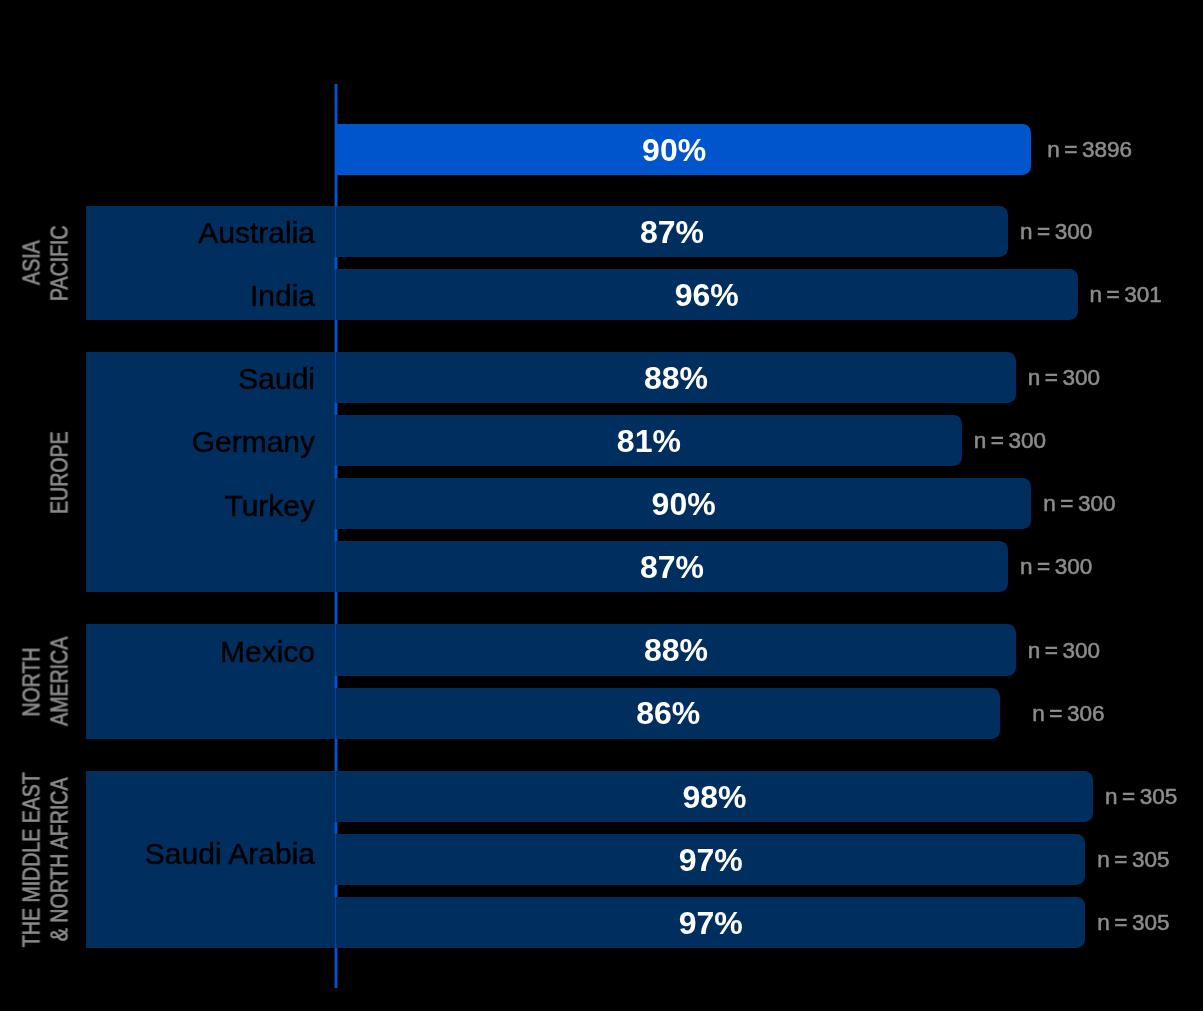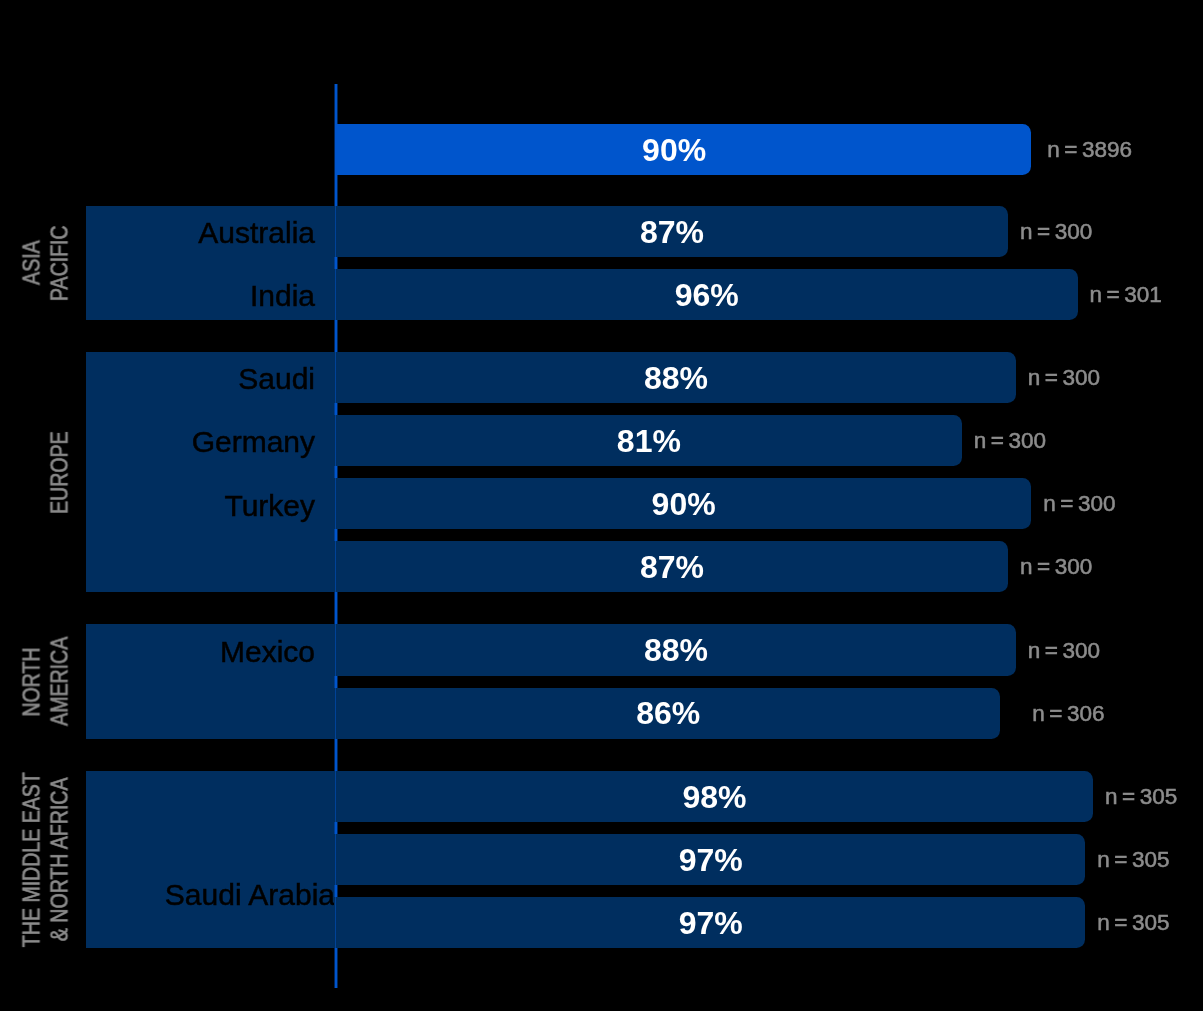--- a/index.html
+++ b/index.html
@@ -86,21 +86,21 @@
       <div class="n-label" style="left: 1012.35px; top: 687.9px; height: 51.35px; margin-left: 20px;">n = 306</div>
       <div class="group-label" style="left: 0px; top: 0px; width: 400px; transform: translate(17.5px, 881.65px) rotate(-90deg);">
         <span><i>NORTH</i></span>
         <span><i>AMERICA</i></span>
       </div>
       <div class="bar" style="left: 334px; top: 770.85px; width: 759.05px; height: 51.35px; background: rgb(0, 46, 95);"></div>
       <div class="cat-label" style="left: 86px; top: 727px; width: 229px; height: 51.35px;">Egypt</div>
       <div class="val-label" style="left: 336px; top: 771.65px; width: 757.05px; height: 51.35px;">98%</div>
       <div class="n-label" style="left: 1105.05px; top: 771.25px; height: 51.35px;">n = 305</div>
       <div class="bar" style="left: 334px; top: 833.9px; width: 751.325px; height: 51.35px; background: rgb(0, 46, 95);"></div>
-      <div class="cat-label" style="left: 86px; top: 869px; width: 229px; height: 51.35px; padding-left: 20px;">Saudi Arabia</div>
+      <div class="cat-label" style="left: 86px; top: 828px; width: 229px; height: 51.35px;">Saudi Arabia</div>
       <div class="val-label" style="left: 336px; top: 834.7px; width: 749.325px; height: 51.35px;">97%</div>
       <div class="n-label" style="left: 1097.32px; top: 834.3px; height: 51.35px;">n = 305</div>
       <div class="bar" style="left: 334px; top: 896.95px; width: 751.325px; height: 51.35px; background: rgb(0, 46, 95);"></div>
       <div class="val-label" style="left: 336px; top: 897.75px; width: 749.325px; height: 51.35px;">97%</div>
       <div class="n-label" style="left: 1097.32px; top: 897.35px; height: 51.35px;">n = 305</div>
       <div class="group-label" style="left: 0px; top: 0px; width: 400px; transform: translate(17.5px, 1059.57px) rotate(-90deg);">
         <span><i>THE MIDDLE EAST</i></span>
         <span><i>&amp; NORTH AFRICA</i></span>
       </div>
       <div class="axis-line" style="left: 334px; top: 83.8px; width: 4px; height: 904.3px; background: linear-gradient(90deg, transparent 0px, transparent 25%, rgba(0, 85, 204, 0.52) 25%, rgba(0, 85, 204, 0.52) 50%, transparent 50%, transparent 100%);"></div>

